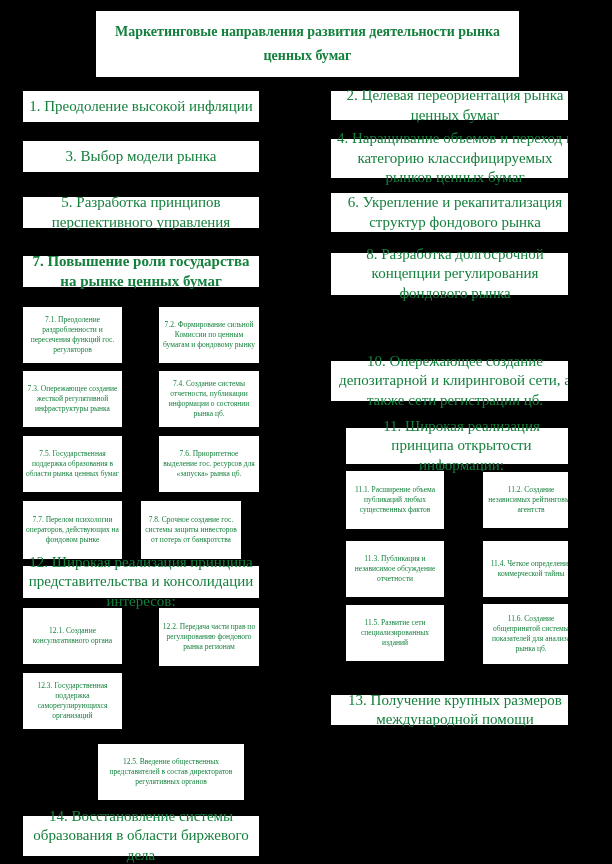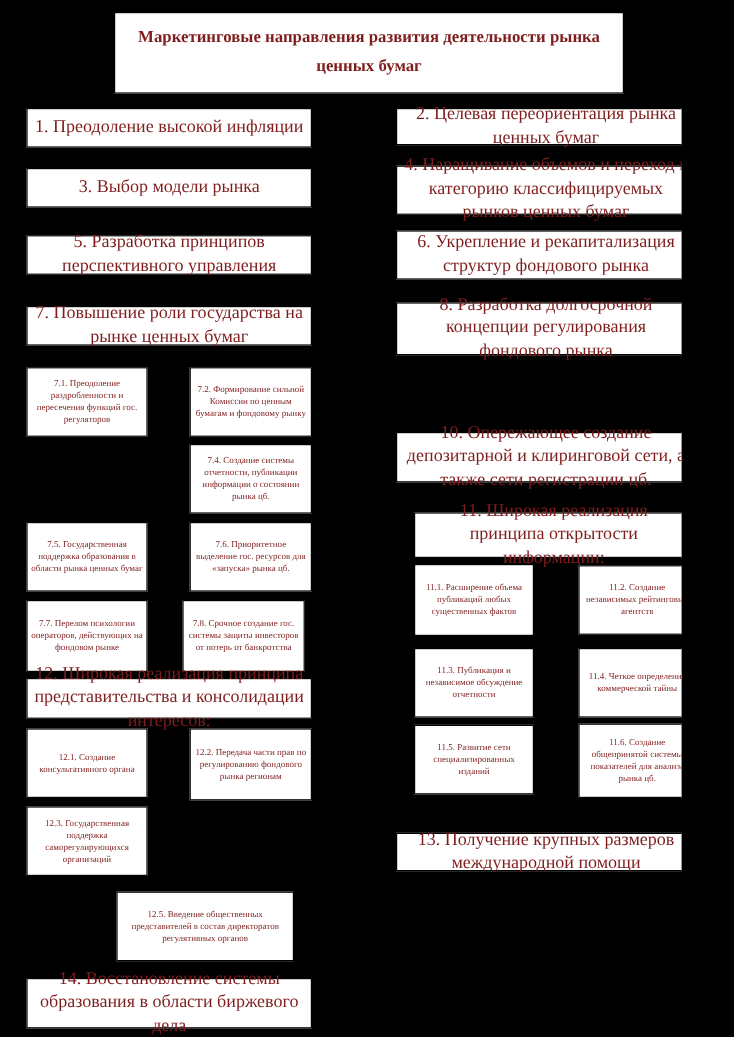--- a/index.html
+++ b/index.html
@@ -6,21 +6,21 @@
     margin: 0;
     padding: 0;
     background: #000000;
   }
   .page {
     position: relative;
     width: 568px;
     height: 864px;
     background: #000000;
     font-family: "Liberation Serif", "DejaVu Serif", serif;
-    color: #7f1d1d;
+    color: #15803d;
     overflow: hidden;
   }
   .box {
     position: absolute;
     background: #ffffff;
     border: 1px solid #000000;
     box-sizing: border-box;
     display: flex;
     align-items: center;
     justify-content: center;
@@ -44,35 +44,36 @@
 </head>
 <body>
 
 <div class="page">
 
   <div class="box title" style="left:95px; top:10px; width:425px; height:68px;">Маркетинговые направления развития деятельности рынка ценных бумаг</div>
 
   <div class="box" style="left:22px; top:90px; width:238px; height:33px;">1. Преодоление высокой инфляции</div>
   <div class="box" style="left:22px; top:140px; width:238px; height:33px;">3. Выбор модели рынка</div>
   <div class="box" style="left:22px; top:196px; width:238px; height:33px;">5. Разработка принципов перспективного управления</div>
-  <div class="box" style="left:22px; top:255px; width:238px; height:33px;">7. Повышение роли государства на рынке ценных бумаг</div>
+  <div class="box" style="left:22px; top:255px; width:238px; height:33px;font-weight:bold;">7. Повышение роли государства на рынке ценных бумаг</div>
 
   <div class="box" style="left:330px; top:90px; width:250px; height:31px;">2. Целевая переориентация рынка ценных бумаг</div>
   <div class="box" style="left:330px; top:138px; width:250px; height:41px;">4. Наращивание объемов и переход в категорию классифицируемых рынков ценных бумаг</div>
   <div class="box" style="left:330px; top:192px; width:250px; height:41px;">6. Укрепление и рекапитализация структур фондового рынка</div>
   <div class="box" style="left:330px; top:252px; width:250px; height:44px;">8. Разработка долгосрочной концепции регулирования фондового рынка</div>
   <div class="box" style="left:330px; top:360px; width:250px; height:42px;">10. Опережающее создание депозитарной и клиринговой сети, а также сети регистрации цб.</div>
 
   <div class="box small" style="left:22px; top:306px; width:101px; height:58px;">7.1. Преодоление раздробленности и пересечения функций гос. регуляторов</div>
   <div class="box small" style="left:158px; top:306px; width:102px; height:58px;">7.2. Формирование сильной Комиссии по ценным бумагам и фондовому рынку</div>
+  <div class="box small" style="left:22px; top:370px; width:101px; height:58px;">7.3. Опережающее создание жесткой регулятивной инфраструктуры рынка</div>
   <div class="box small" style="left:158px; top:370px; width:102px; height:58px;">7.4. Создание системы отчетности, публикации информации о состоянии рынка цб.</div>
   <div class="box small" style="left:22px; top:435px; width:101px; height:58px;">7.5. Государственная поддержка образования в области рынка ценных бумаг</div>
   <div class="box small" style="left:158px; top:435px; width:102px; height:58px;">7.6. Приоритетное выделение гос. ресурсов для «запуска» рынка цб.</div>
   <div class="box small" style="left:22px; top:500px; width:101px; height:60px;">7.7. Перелом психологии операторов, действующих на фондовом рынке</div>
-  <div class="box small" style="left:152px; top:500px; width:102px; height:60px;">7.8. Срочное создание гос. системы защиты инвесторов от потерь от банкротства</div>
+  <div class="box small" style="left:140px; top:500px; width:102px; height:60px;">7.8. Срочное создание гос. системы защиты инвесторов от потерь от банкротства</div>
 
   <div class="box" style="left:345px; top:427px; width:233px; height:38px;">11. Широкая реализация принципа открытости информации:</div>
   <div class="box small" style="left:345px; top:470px; width:100px; height:60px;">11.1. Расширение объема публикаций любых существенных фактов</div>
   <div class="box small" style="left:482px; top:471px; width:98px; height:58px;">11.2. Создание независимых рейтинговых агентств</div>
   <div class="box small" style="left:345px; top:540px; width:100px; height:58px;">11.3. Публикация и независимое обсуждение отчетности</div>
   <div class="box small" style="left:482px; top:540px; width:98px; height:58px;">11.4. Четкое определение коммерческой тайны</div>
   <div class="box small" style="left:345px; top:604px; width:100px; height:58px;">11.5. Развитие сети специализированных изданий</div>
   <div class="box small" style="left:482px; top:603px; width:98px; height:62px;">11.6. Создание общепринятой системы показателей для анализа рынка цб.</div>
 
   <div class="box" style="left:22px; top:565px; width:238px; height:34px;">12. Широкая реализация принципа представительства и консолидации интересов:</div>

